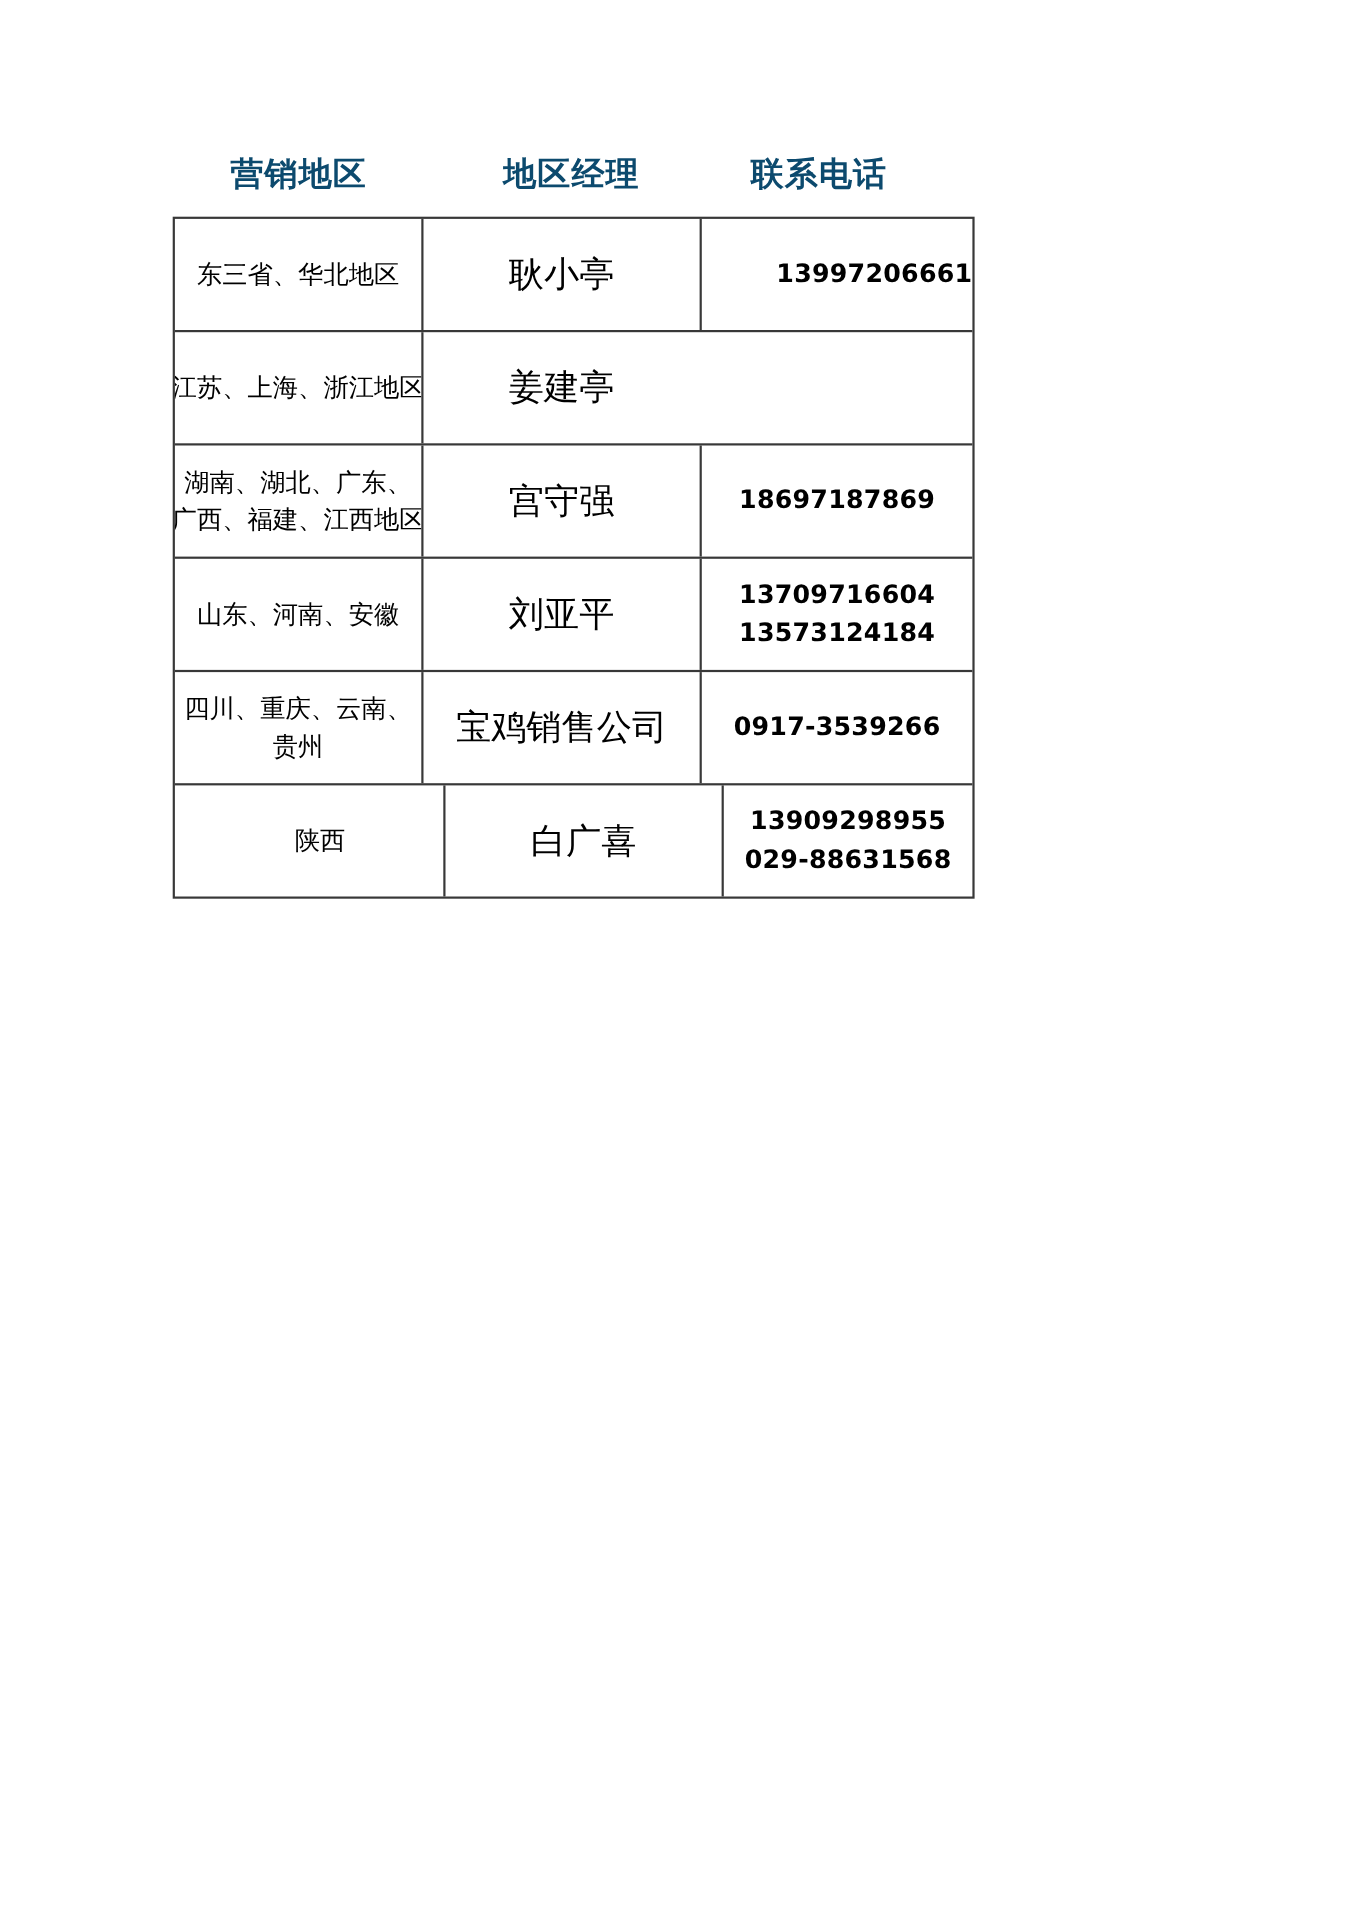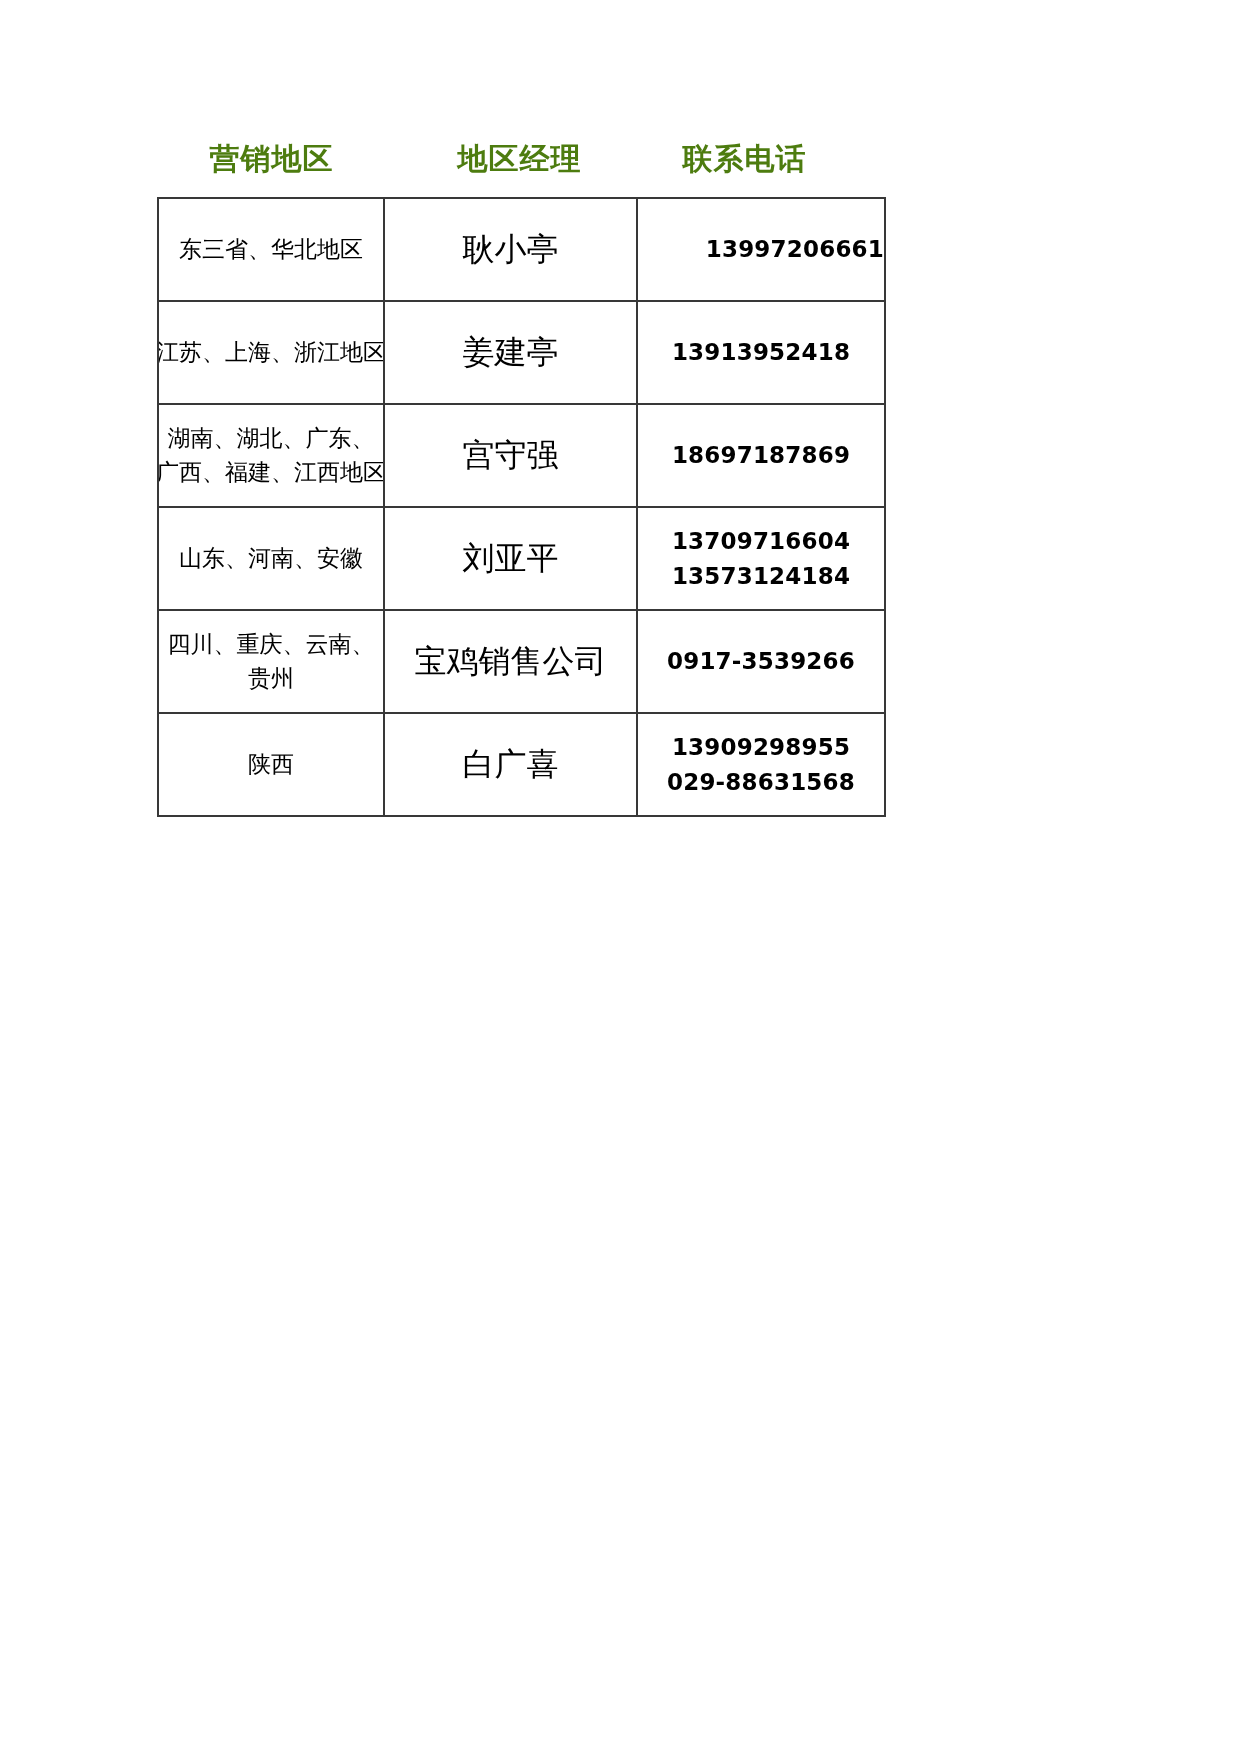--- a/index.html
+++ b/index.html
@@ -20,21 +20,21 @@
     top: 140px;
     width: 729px;
     display: flex;
   }
   .hcell {
     font-weight: 700;
     font-size: 30px;
     line-height: 38px;
     text-align: center;
     letter-spacing: 1px;
-    color: #4d7c0f;
+    color: #0c4a6e;
   }
   .hcell.c1 { width: 243px; }
   .hcell.c2 { width: 253px; }
   .hcell.c3 { width: 233px; transform: translateX(-18px); }
 
   
   .ctable {
     position: absolute;
     left: 157px;
     top: 197px;
@@ -99,23 +99,20 @@
         </div>
     </div>
 
     <div class="trow" style="border-color: rgb(56, 56, 56);">
       <div class="cell region" style="border-color: rgb(56, 56, 56);">
           <div class="line">江苏、上海、浙江地区</div>
         </div>
       <div class="cell manager" style="border-color: rgb(56, 56, 56);">
           <div class="line">姜建亭</div>
         </div>
-      <div class="cell phones" style="border-color: rgb(56, 56, 56);">
-          <div class="line">13913952418</div>
-        </div>
     </div>
 
     <div class="trow" style="border-color: rgb(56, 56, 56);">
       <div class="cell region" style="border-color: rgb(56, 56, 56);">
           <div class="line">湖南、湖北、广东、</div>
           <div class="line">广西、福建、江西地区</div>
         </div>
       <div class="cell manager" style="border-color: rgb(56, 56, 56);">
           <div class="line">宫守强</div>
         </div>
@@ -143,21 +140,21 @@
           <div class="line">贵州</div>
         </div>
       <div class="cell manager" style="border-color: rgb(56, 56, 56);">
           <div class="line">宝鸡销售公司</div>
         </div>
       <div class="cell phones" style="border-color: rgb(56, 56, 56);">
           <div class="line">0917-3539266</div>
         </div>
     </div>
 
-    <div class="trow" style="border-color: rgb(56, 56, 56);">
+    <div class="trow" style="border-color: rgb(56, 56, 56); padding-left: 20px;">
       <div class="cell region" style="border-color: rgb(56, 56, 56);">
           <div class="line">陕西</div>
         </div>
       <div class="cell manager" style="border-color: rgb(56, 56, 56);">
           <div class="line">白广喜</div>
         </div>
       <div class="cell phones" style="border-color: rgb(56, 56, 56);">
           <div class="line">13909298955</div>
           <div class="line">029-88631568</div>
         </div>

